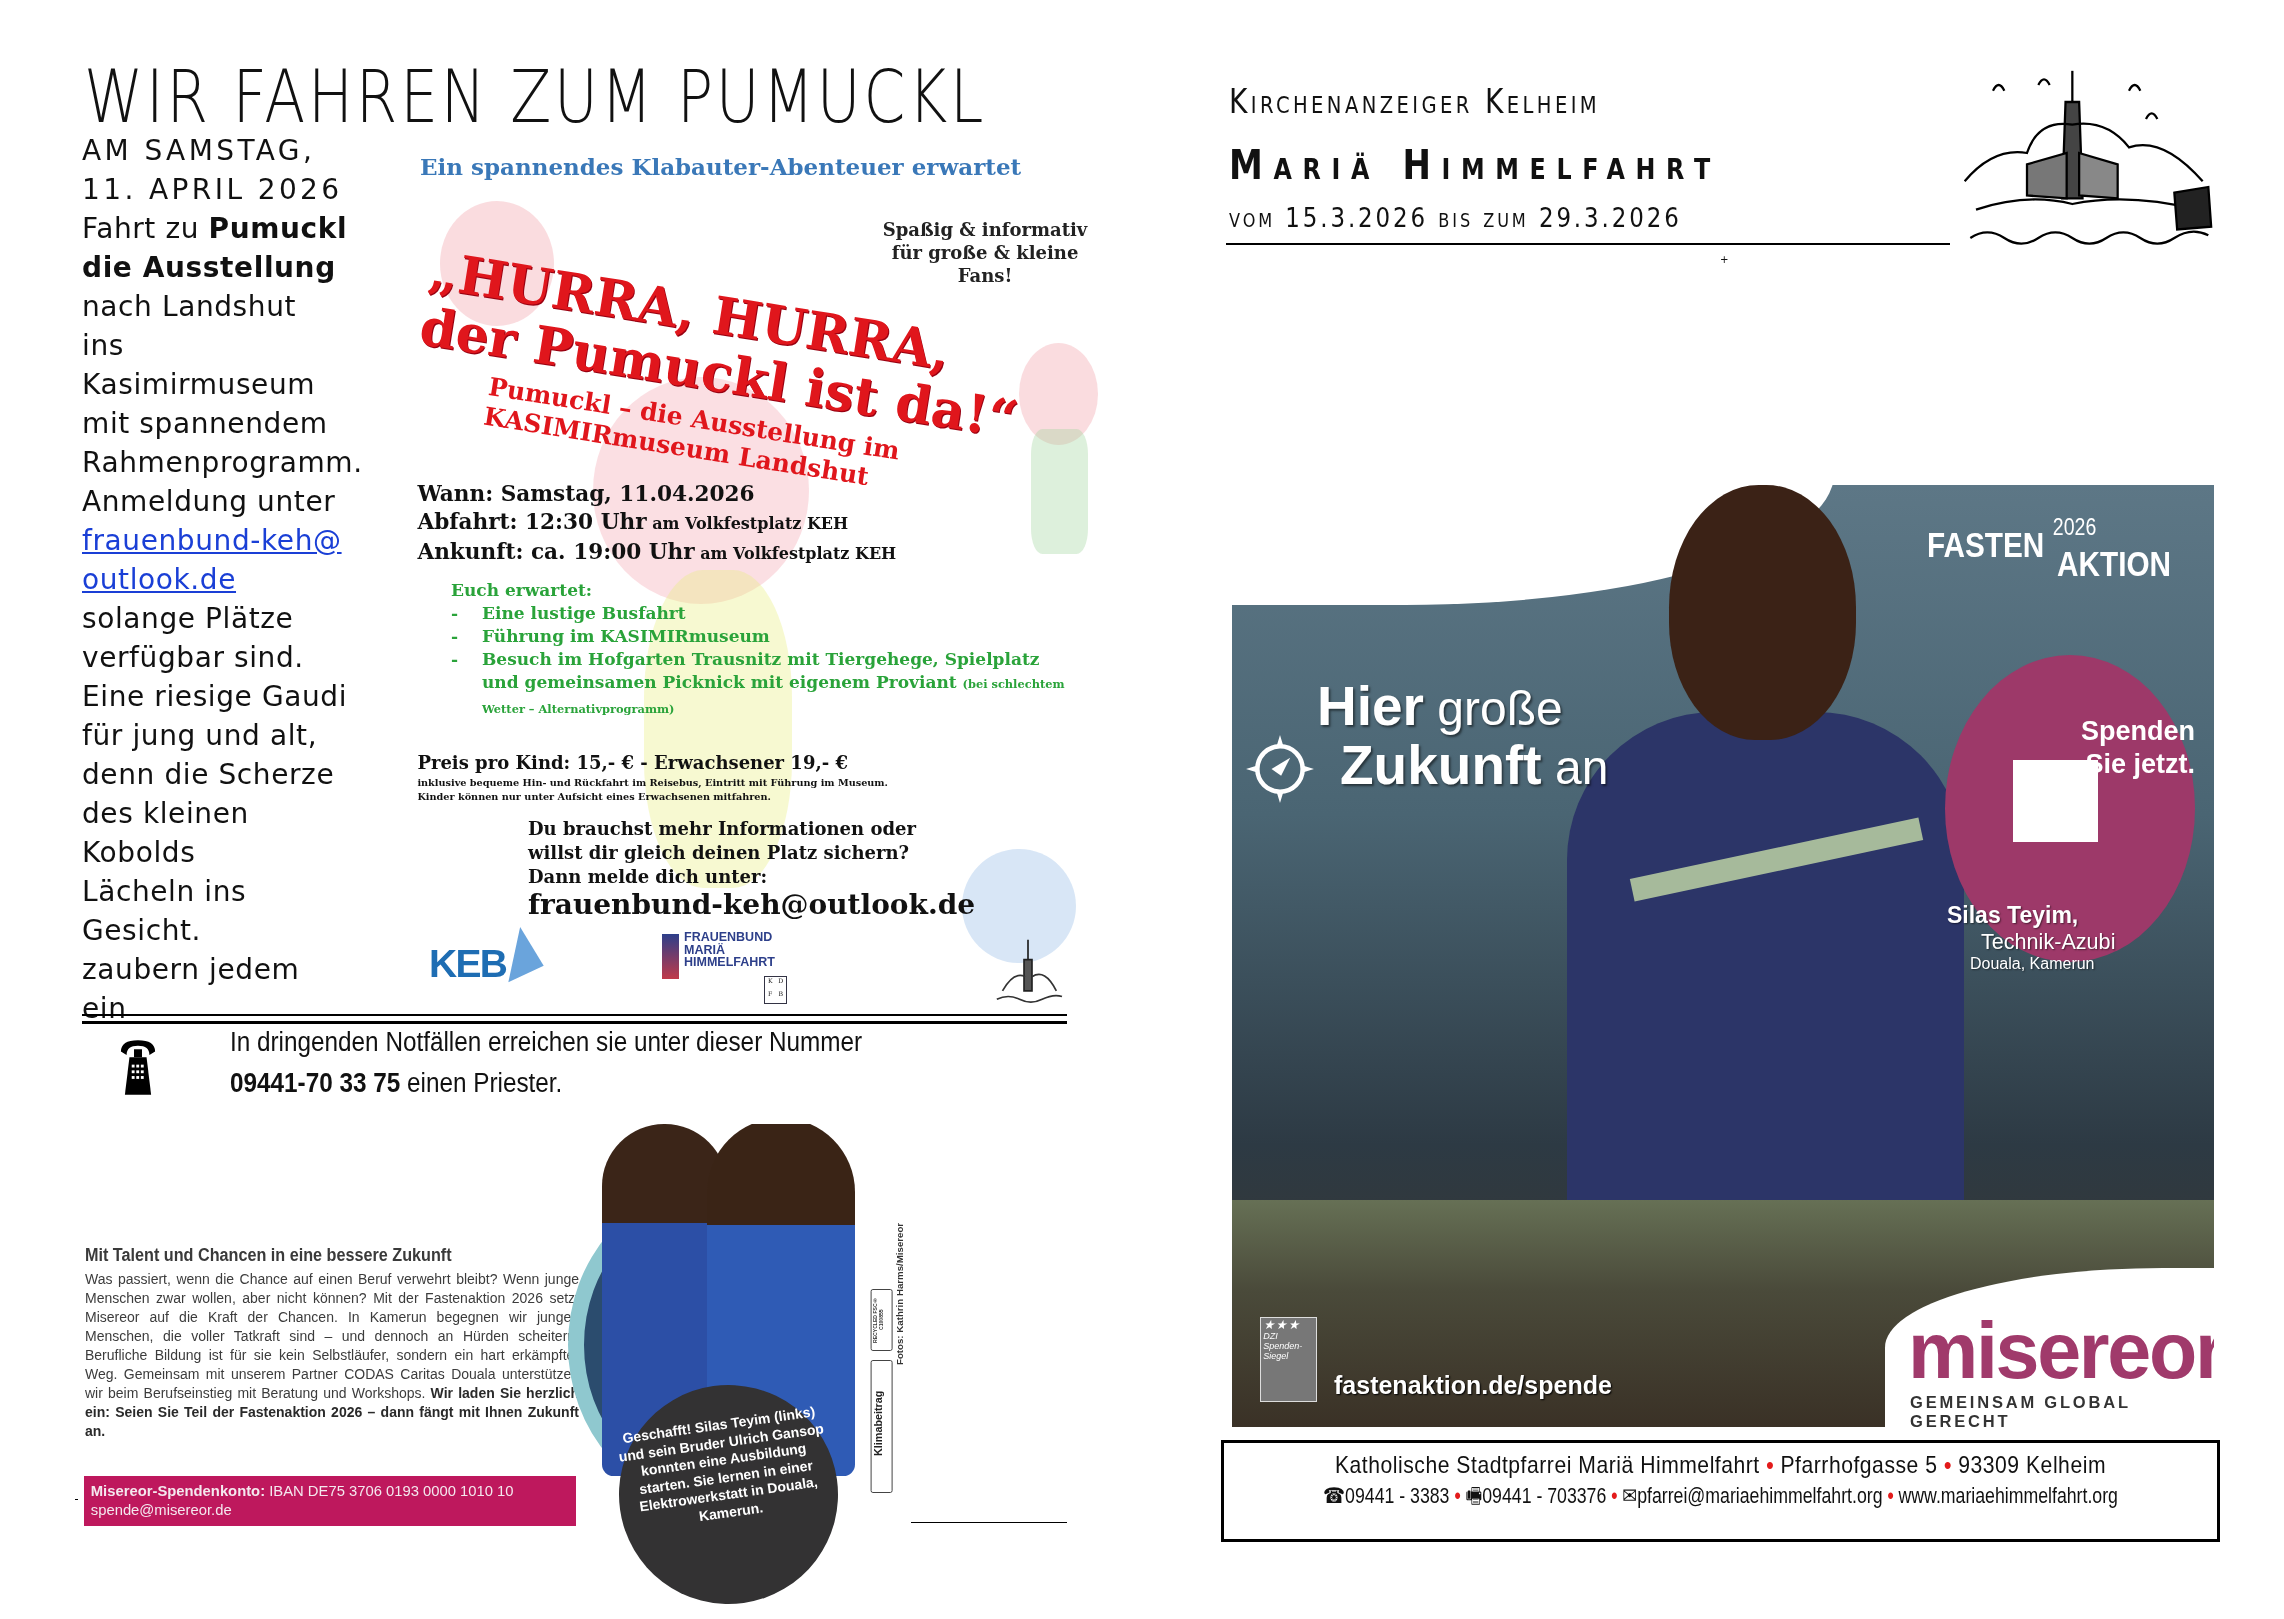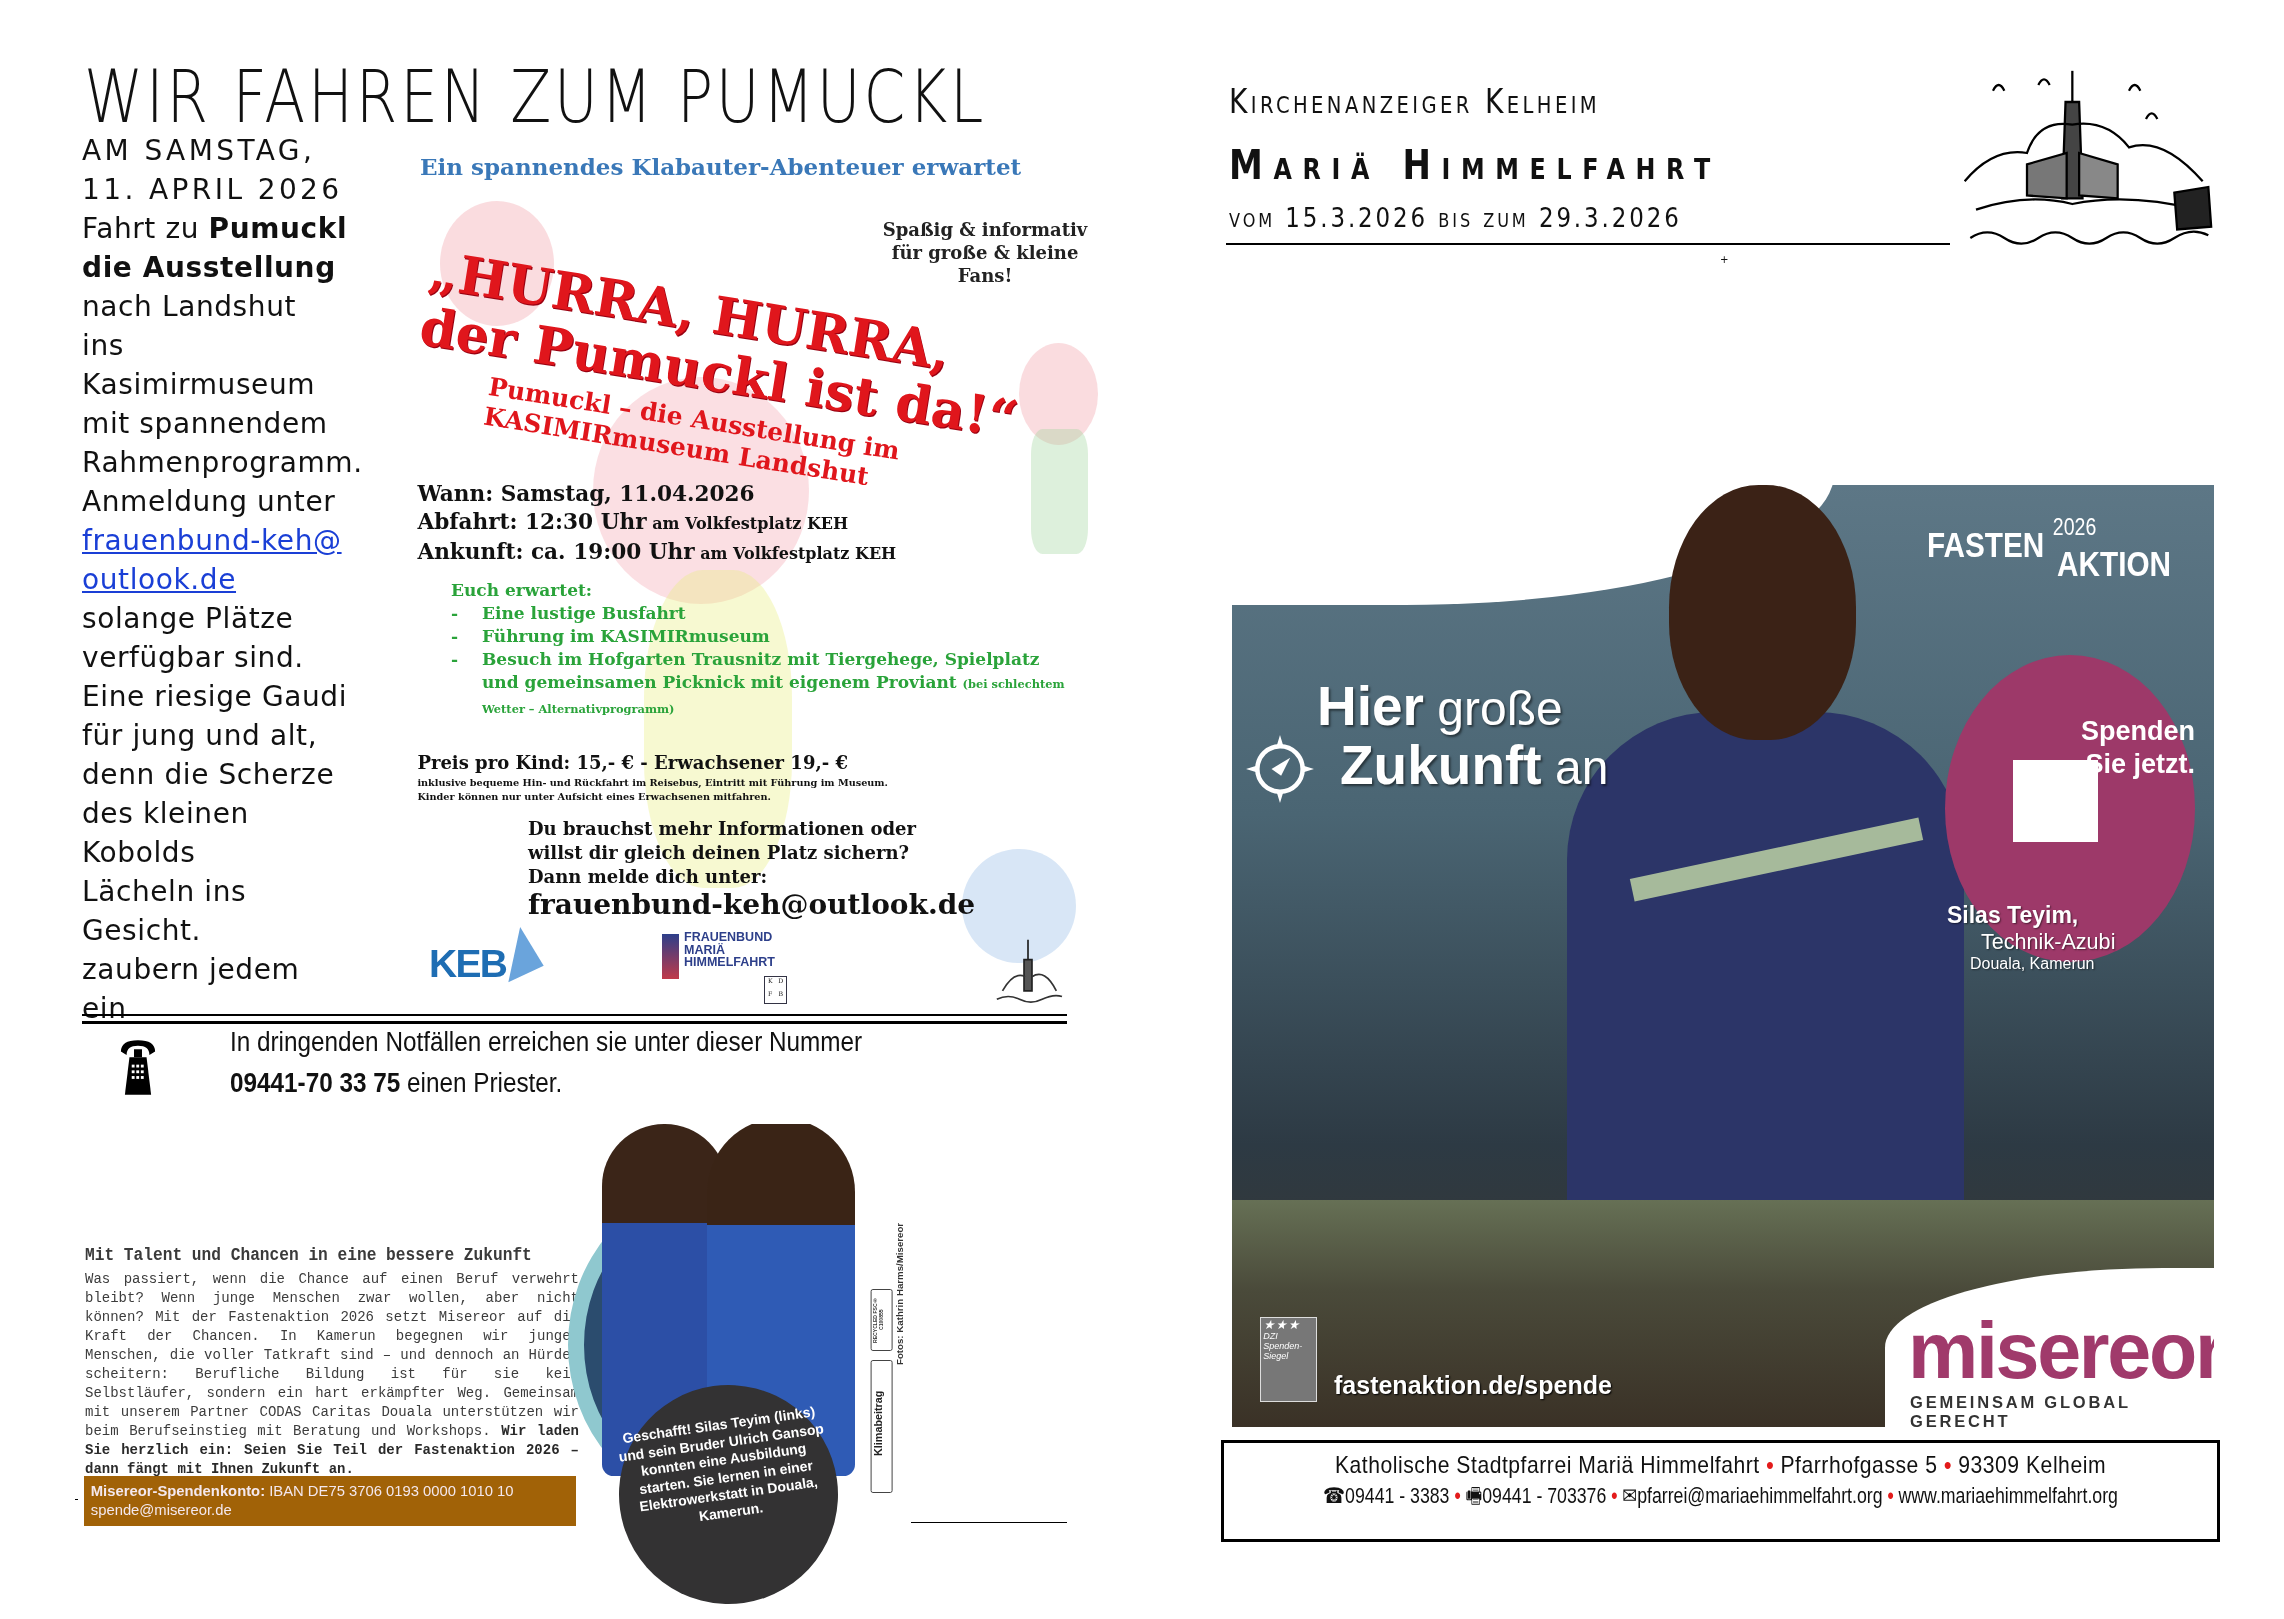--- a/index.html
+++ b/index.html
@@ -39,25 +39,25 @@
   .fb-box{position:absolute;left:335px;top:45px;width:23px;height:28px;border:1.1px solid #334;display:grid;grid-template-columns:1fr 1fr;font-size:6.2px;text-align:center}
   .church-sm{position:absolute;left:562px;top:5.7px;width:74px;height:68px}
 
   #rule-top{left:82px;top:1014px;width:985px;height:1.7px;background:#000}
   #rule-bot{left:82px;top:1021px;width:985px;height:3.4px;background:#000}
   #phone-icon{left:118px;top:1039px;width:40px;height:57px}
   #emergency{left:230px;top:1022px;font-family:"Liberation Sans",sans-serif;font-size:27px;line-height:41px;color:#111;transform:scaleX(.9);transform-origin:left top;white-space:nowrap}
   #emergency b{font-weight:bold}
 
   
-  #mis-article{left:85px;top:1243px;width:494px;font-family:Liberation Mono, monospace;color:#333}
+  #mis-article{left:85px;top:1243px;width:494px;font-family:Liberation Sans, sans-serif;color:#333}
   #mis-title{font-weight:bold;font-size:17.6px;line-height:24px;color:#3a3a3a;transform:scaleX(.92);transform-origin:left}
   #mis-body{font-size:14px;line-height:19px;color:#3c3c3c;margin-top:3.4px;text-align:justify}
   #mis-body b{color:#2a2a2a}
-  #mis-account{left:84px;top:1476px;width:492px;height:50px;background:#a16207;color:#f4e8ee;font-family:"Liberation Sans",sans-serif;font-size:14.8px;line-height:19.3px;padding:5.7px 6.8px}
+  #mis-account{left:84px;top:1476px;width:492px;height:50px;background:#be185d;color:#f4e8ee;font-family:"Liberation Sans",sans-serif;font-size:14.8px;line-height:19.3px;padding:5.7px 6.8px}
   #mis-account b{font-weight:bold}
   #dash-mark{left:75px;top:1499px;width:3.4px;height:1.1px;background:#000}
 
   #brothers{left:568px;top:1124px;width:295px;height:375px;overflow:hidden}
   .br-ring{position:absolute;left:0;top:62px;width:284px;height:318px;border-radius:50%;border:16px solid #8fc8cf;background:#2b4c6e}
   .br-p1{position:absolute;left:34px;top:0;width:125px;height:352px;border-radius:62px 62px 11.4px 11.4px;background:linear-gradient(#3b2518 0 28%,#2c4fa6 28%)}
   .br-p2{position:absolute;left:139px;top:-5.7px;width:148px;height:358px;border-radius:74px 74px 11.4px 11.4px;background:linear-gradient(#3a2416 0 30%,#2f5bb5 30%)}
   #caption-bubble{left:619px;top:1385px;width:219px;height:219px;border-radius:50%;background:#333233;color:#fff;font-family:"Liberation Sans",sans-serif;font-weight:bold;font-size:14px;line-height:17.6px;text-align:center;padding-top:31px;transform:rotate(-8deg)}
   #photo-credit{left:894px;top:1181px;font-family:"Liberation Sans",sans-serif;font-weight:bold;font-size:9.7px;color:#333;transform:rotate(-90deg);transform-origin:left top;white-space:nowrap;top:1365px}
   #recycled{left:871px;top:1289px;width:21.6px;height:62px;border:0.6px solid #444;border-radius:2.3px;font-size:5.1px;color:#333;writing-mode:vertical-rl;transform:rotate(180deg);text-align:center;font-family:"Liberation Sans",sans-serif;font-weight:bold}

